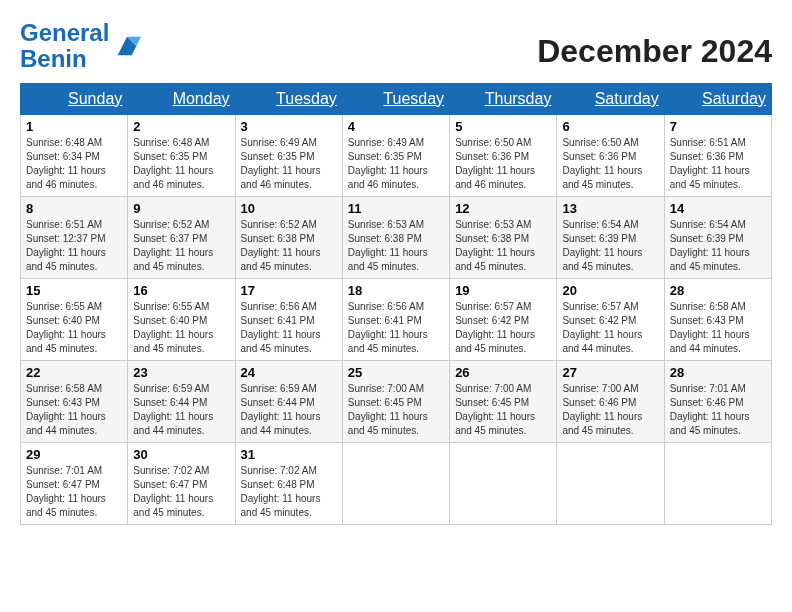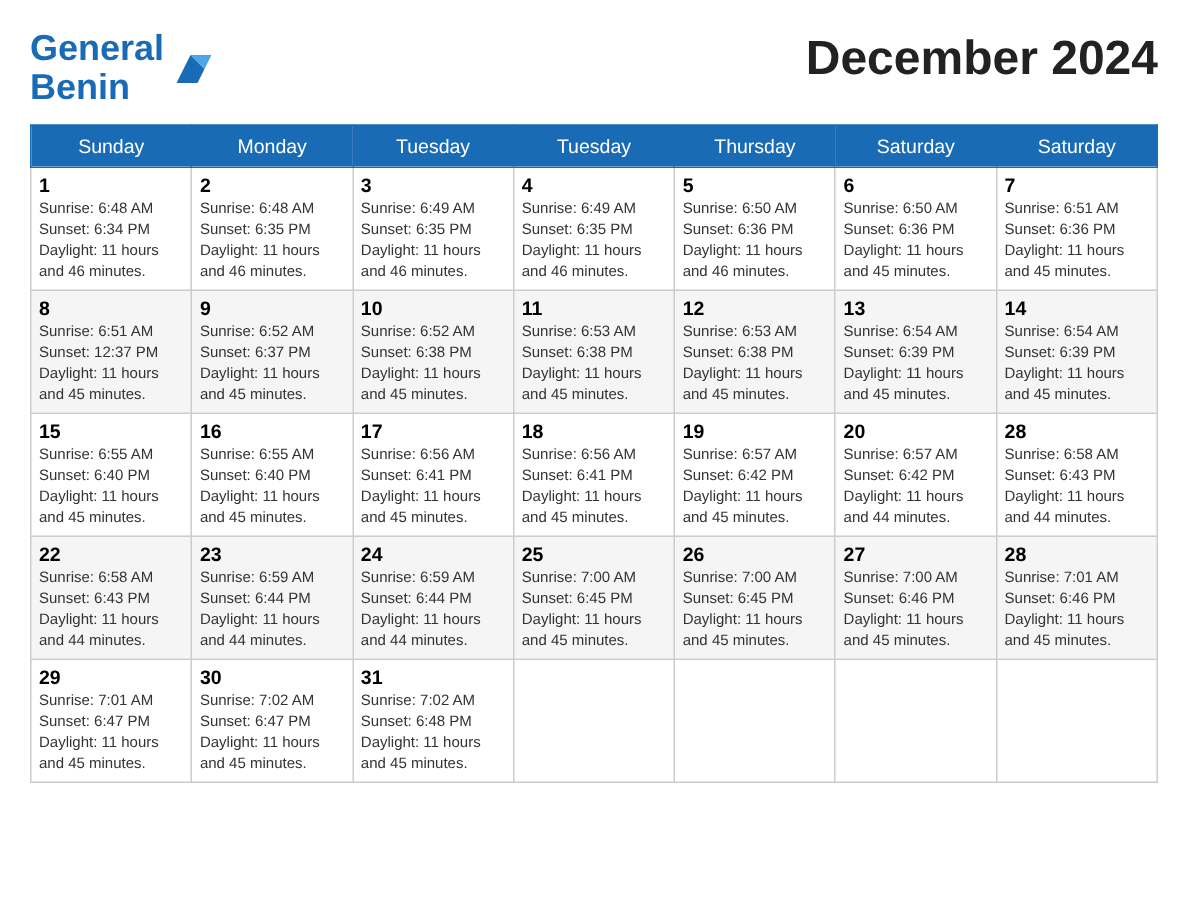--- a/index.html
+++ b/index.html
@@ -29,43 +29,45 @@
     .logo-text span {
       color: #1a6bb5;
     }
     .logo-icon {
       width: 28px;
       height: 28px;
       margin-left: 4px;
     }
     .title-block {
       text-align: right;
+      margin-top: 13px;
     }
     .month-title {
       font-size: 32px;
       font-weight: bold;
       color: #222;
     }
     .location {
       font-size: 14px;
       color: #555;
     }
     table {
       width: 100%;
       border-collapse: collapse;
       font-size: 11px;
     }
     th {
       background-color: #1a6bb5;
       color: #fff;
-      text-align: center;
+      text-align: right;
       padding: 6px 5px;
-      font-size: 13px;
+      font-size: 16px;
       font-weight: normal;
       border: 1px solid #1a6bb5;
+      text-decoration: underline;
     }
     td {
       border: 1px solid #ccc;
       vertical-align: top;
       padding: 4px 5px;
       width: 107px;
       min-height: 80px;
       background: #fff;
     }
     tr:nth-child(even) td {

